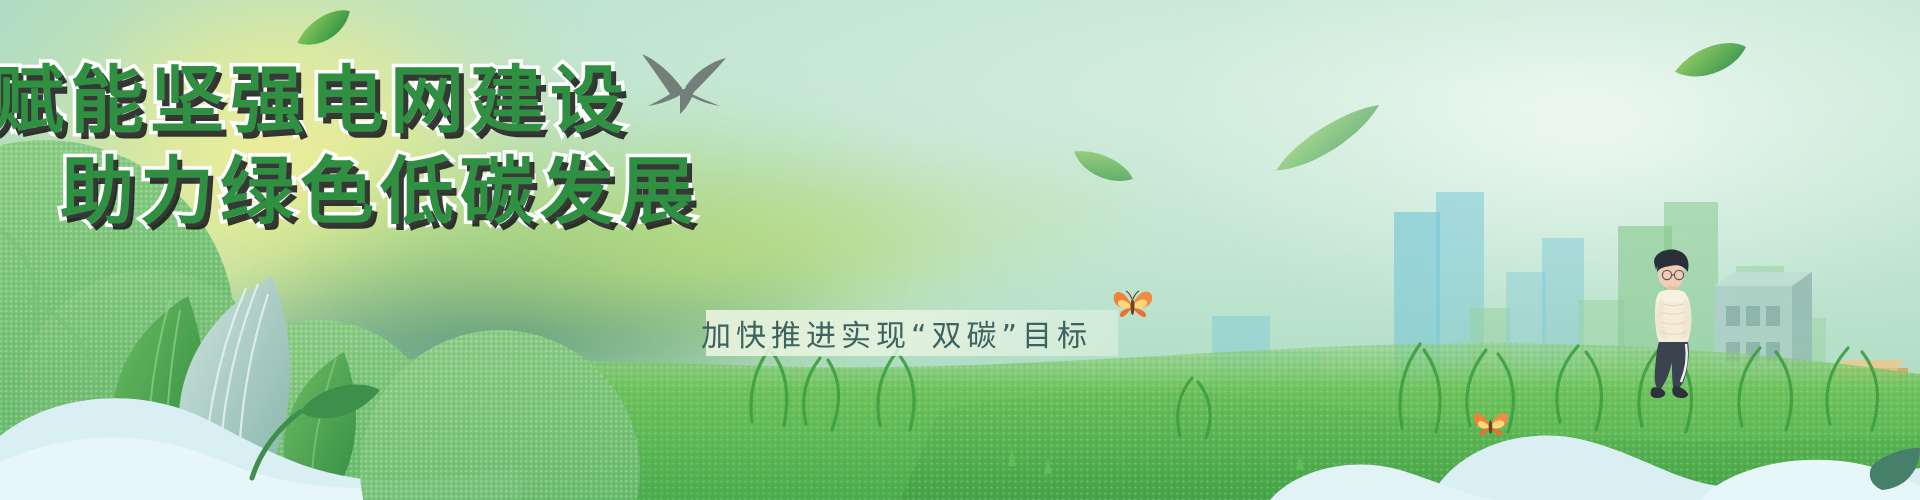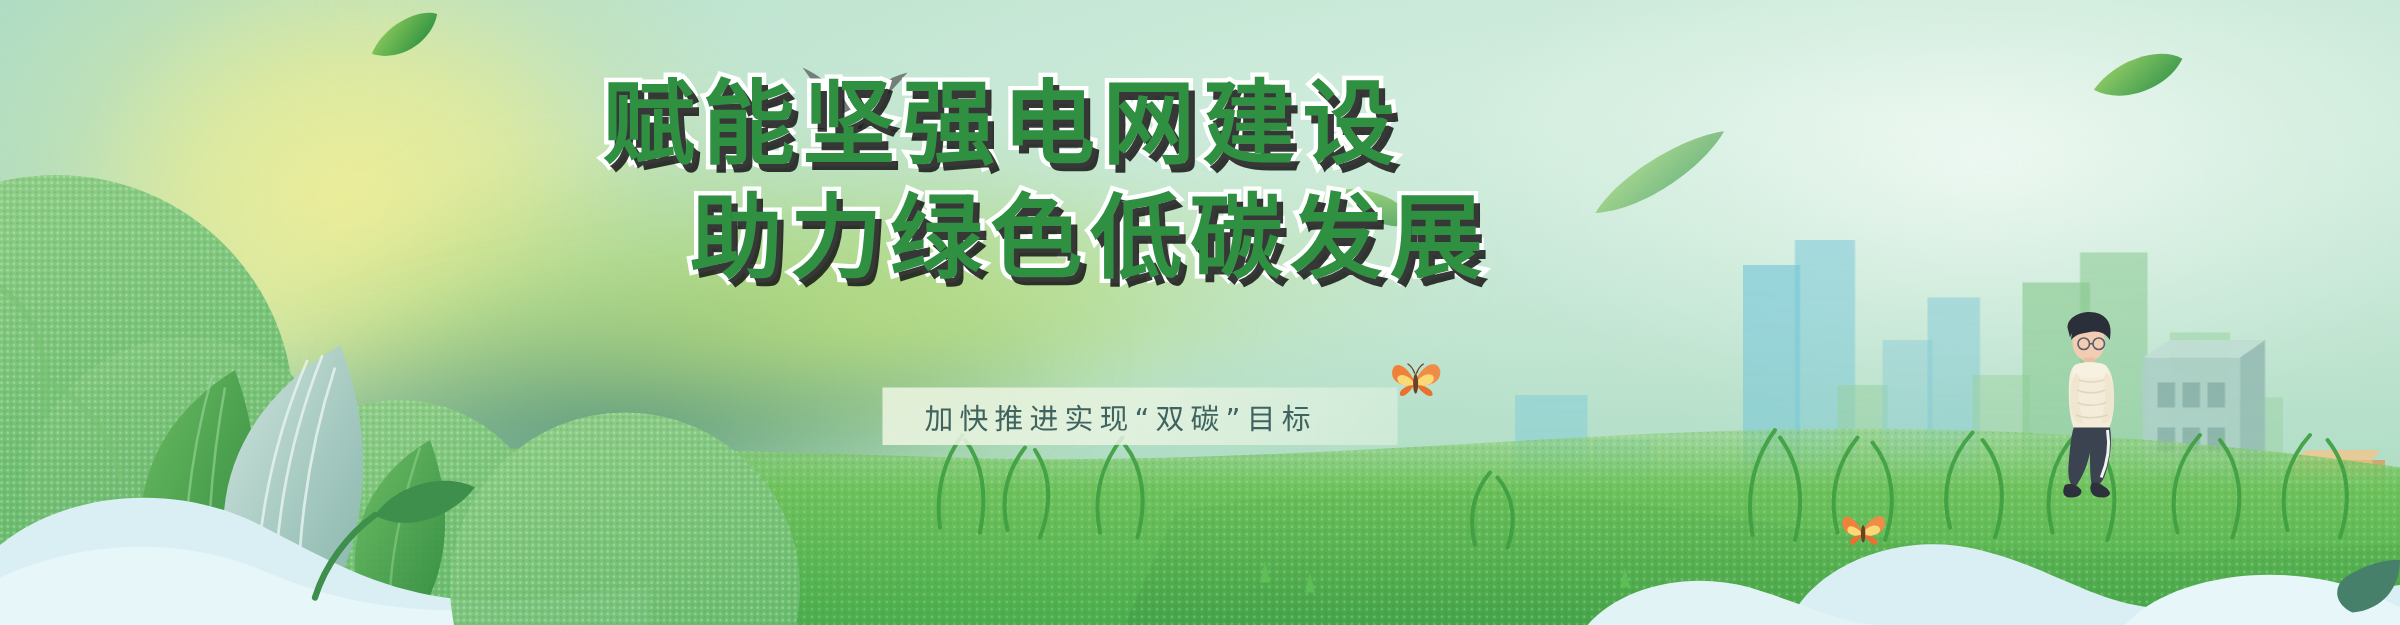--- a/index.html
+++ b/index.html
@@ -57,21 +57,20 @@
   .ground{position:absolute;left:0;bottom:0;width:1920px;height:260px;}
 
   
   .hills{position:absolute;left:0;top:0;width:1920px;height:500px;}
 
   
   .title-block{
     position:absolute;
     left:0; top:62px;
     width:1624px;
-    text-align:center;
     pointer-events:none;
   }
   .headline{
     font-family:"DejaVu Sans","Liberation Sans",sans-serif;
     font-weight:bold;
     font-size:74px;
     line-height:1.04;
     letter-spacing:6px;
     color:#2f9041;
     margin:0;
@@ -88,21 +87,21 @@
     left:706px; top:310px;
     width:412px; height:46px;
     background:linear-gradient(90deg, rgba(236,245,225,.88) 0%, rgba(233,244,226,.80) 55%, rgba(228,243,228,.55) 100%);
   }
   .subtitle-text{
     position:absolute;
     left:706px; top:310px;
     width:381px; height:46px;
     display:flex; align-items:center; justify-content:center;
     font-family:"DejaVu Sans","Liberation Sans",sans-serif;
-    font-size:23px;
+    font-size:30px;
     letter-spacing:5px;
     color:#3f6360;
     white-space:nowrap;
   }
   .bird{position:absolute;}
   .butterfly{position:absolute;}
   .person{position:absolute;}
 </style>
 </head>
 <body>

